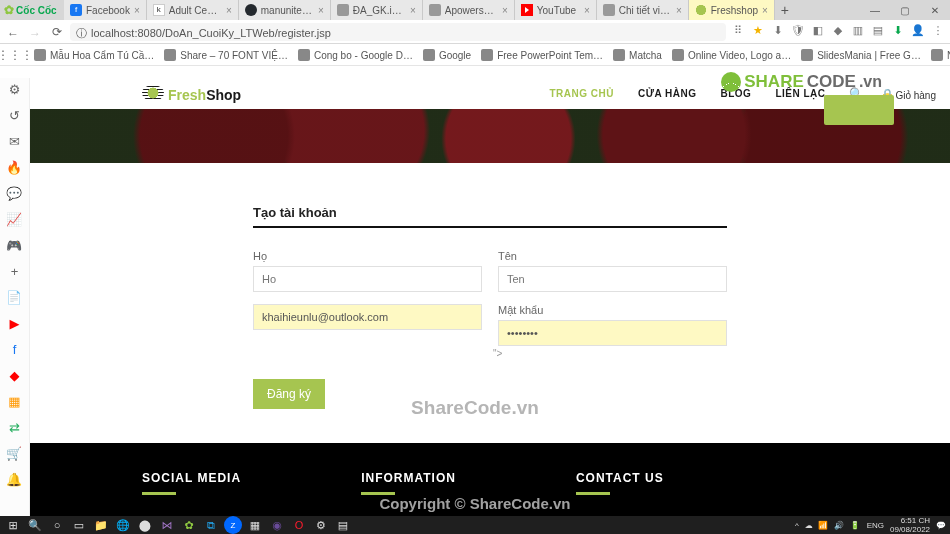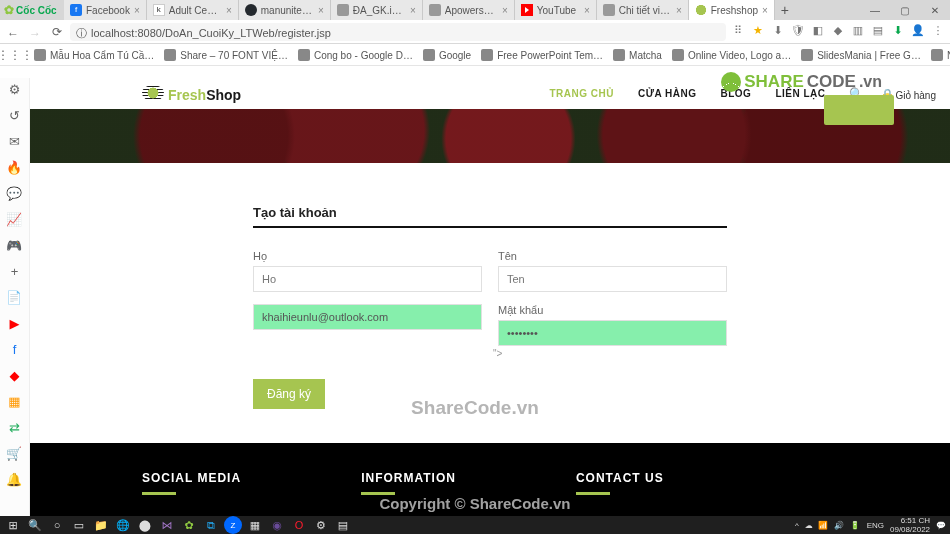--- a/index.html
+++ b/index.html
@@ -3,21 +3,21 @@
 <meta charset="utf-8">
 <style>
 * { margin: 0; padding: 0; box-sizing: border-box; font-family: Arial, Helvetica, sans-serif; }
 html, body { width: 950px; height: 534px; overflow: hidden; background: #fff; }
 
 
 .tabs-strip { height: 20px; background: #d7d7d7; display: flex; align-items: stretch; padding-left: 64px; position: relative; }
 .brand-logo { position: absolute; left: 4px; top: 0; display: flex; align-items: center; height: 20px; font-size: 10px; color: #0aa84f; font-weight: bold; }
 .brand-logo .gear { color: #8ec641; font-size: 12px; margin-right: 2px; }
 .tab { display: flex; align-items: center; background: #e8e8e8; border-right: 1px solid #c9c9c9; padding: 0 6px; font-size: 10px; color: #555; min-width: 82px; max-width: 92px; position: relative; cursor: default; }
-.tab.active { background: #ffffff; }
+.tab.active { background: #fef9c3; }
 .tab .tab-favicon { width: 12px; height: 12px; margin-right: 4px; display: inline-block; flex-shrink: 0; }
 .tab .tab-title { white-space: nowrap; overflow: hidden; text-overflow: ellipsis; flex: 1; }
 .tab .tab-close { color: #888; font-size: 10px; margin-left: 4px; }
 .new-tab-btn { width: 20px; display: flex; align-items: center; justify-content: center; color: #555; font-size: 14px; }
 .window-ctrls { margin-left: auto; display: flex; align-items: center; height: 20px; }
 .window-ctrls span { width: 30px; text-align: center; font-size: 10px; color: #555; }
 
 
 .addr-row { height: 24px; background: #fff; border-bottom: 1px solid #d9d9d9; display: flex; align-items: center; padding: 0 4px; gap: 4px; }
 .nav-btn { width: 18px; height: 18px; display: flex; align-items: center; justify-content: center; color: #666; font-size: 12px; }
@@ -55,21 +55,21 @@
 
 .hero { height: 54px; background: linear-gradient(rgba(0,0,0,0.25),rgba(0,0,0,0.25)), radial-gradient(circle at 20% 50%, #73171a 10%, transparent 11%), radial-gradient(circle at 35% 40%, #8a1d22 12%, transparent 13%), radial-gradient(circle at 52% 55%, #9b2126 13%, transparent 14%), radial-gradient(circle at 70% 48%, #7d191d 11%, transparent 12%), radial-gradient(circle at 86% 52%, #6c1417 10%, transparent 11%), #2b3b1f; position: relative; background-size: cover; }
 .hero:after { content: ""; position: absolute; right: 56px; top: -14px; width: 70px; height: 30px; background: #a6c550; border-radius: 2px; }
 
 
 .form-wrap { width: 474px; margin: 42px auto 0; }
 .form-title { font-size: 13px; font-weight: bold; color: #222; padding-bottom: 6px; border-bottom: 2px solid #111; margin-bottom: 22px; }
 .form-grid { display: grid; grid-template-columns: 1fr 1fr; gap: 12px 16px; }
 .form-field label { font-size: 11px; color: #666; display: block; margin-bottom: 4px; }
 .form-field input { width: 100%; height: 26px; border: 1px solid #e0e0e0; padding: 0 8px; font-size: 11px; color: #555; background: #fff; }
-.form-field input.filled { background: #86efac; }
+.form-field input.filled { background: #fef9c3; }
 .orphan { font-size: 10px; color: #999; margin: 2px 0 0 240px; }
 .submit-btn { display: inline-block; margin-top: 20px; background: #a6c550; color: #fff; font-size: 12px; padding: 8px 14px; border: none; cursor: pointer; }
 
 
 .site-footer { position: absolute; left: 0; right: 0; bottom: 0; height: 73px; background: #000; color: #fff; }
 .footer-cols { display: flex; padding: 28px 0 0 112px; gap: 120px; }
 .footer-col { font-size: 12px; font-weight: 900; letter-spacing: 1px; position: relative; }
 .footer-col:after { content: ""; position: absolute; left: 0; bottom: -10px; width: 34px; height: 3px; background: #a6c550; }
 
 

